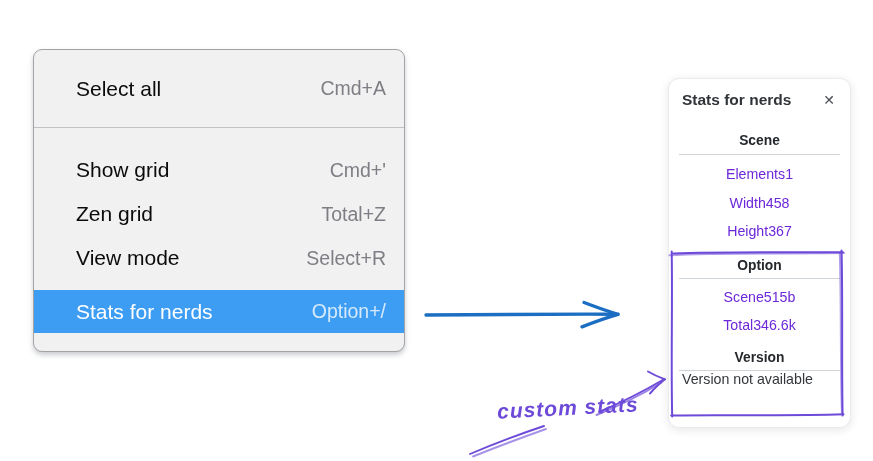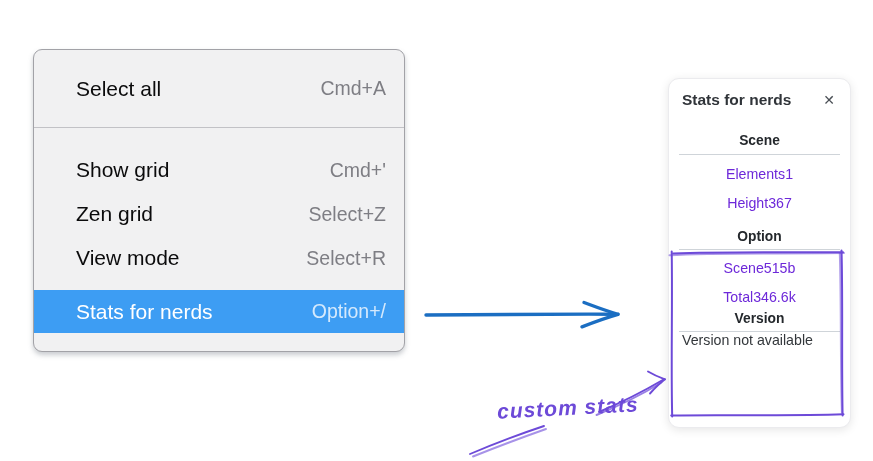--- a/index.html
+++ b/index.html
@@ -60,21 +60,21 @@
   .sp-close {
     font-size: 14px; color: #4a4f55; cursor: pointer;
     line-height: 1; padding: 2px;
   }
   .sp-heading {
     text-align: center; font-weight: bold;
     font-size: 13.8px; color: #24282c;
   }
   .sp-heading.scene   { margin-top: 22px; }
   .sp-heading.storage { margin-top: 12px; }
-  .sp-heading.version { }
+  .sp-heading.version { margin-top: 10px; }
   .sp-rule { border: 0; border-top: 1px solid #cfd4d9; margin: 6px -3px 0; }
   .sp-rule.tight { margin-top: 5px; }
   .sp-rows.scene   { margin-top: 5px; }
   .sp-rows.storage { margin-top: 4px; }
   .sp-row {
     display: flex; align-items: center; justify-content: center;
     height: 28.5px;
     font-size: 14.2px; color: #6d28d9;
   }
   .sp-note { margin-top: 0; font-size: 14.2px; color: #33373b; }
@@ -102,21 +102,21 @@
       <span class="mi-shortcut">Cmd+A</span>
     </div>
     <div class="menu-divider"></div>
     <div class="menu-section-2">
       <div class="menu-item">
         <span class="mi-label">Show grid</span>
         <span class="mi-shortcut">Cmd+'</span>
       </div>
       <div class="menu-item">
         <span class="mi-label">Zen grid</span>
-        <span class="mi-shortcut">Select+Z</span>
+        <span class="mi-shortcut">Total+Z</span>
       </div>
       <div class="menu-item">
         <span class="mi-label">View mode</span>
         <span class="mi-shortcut">Select+R</span>
       </div>
       <div class="menu-item highlighted">
         <span class="mi-label">Stats for nerds</span>
         <span class="mi-shortcut">Option+/</span>
       </div>
     </div>
@@ -135,20 +135,24 @@
       <span class="sp-title">Stats for nerds</span>
       <span class="sp-close">✕</span>
     </div>
 
     <div class="sp-heading scene">Scene</div>
     <hr class="sp-rule">
     <div class="sp-rows scene">
       <div class="sp-row">
         <span>Elements</span>
         <span>1</span>
+      </div>
+      <div class="sp-row">
+        <span>Width</span>
+        <span>458</span>
       </div>
       <div class="sp-row">
         <span>Height</span>
         <span>367</span>
       </div>
     </div>
 
     <div class="sp-heading storage">Option</div>
     <hr class="sp-rule tight">
     <div class="sp-rows storage">

